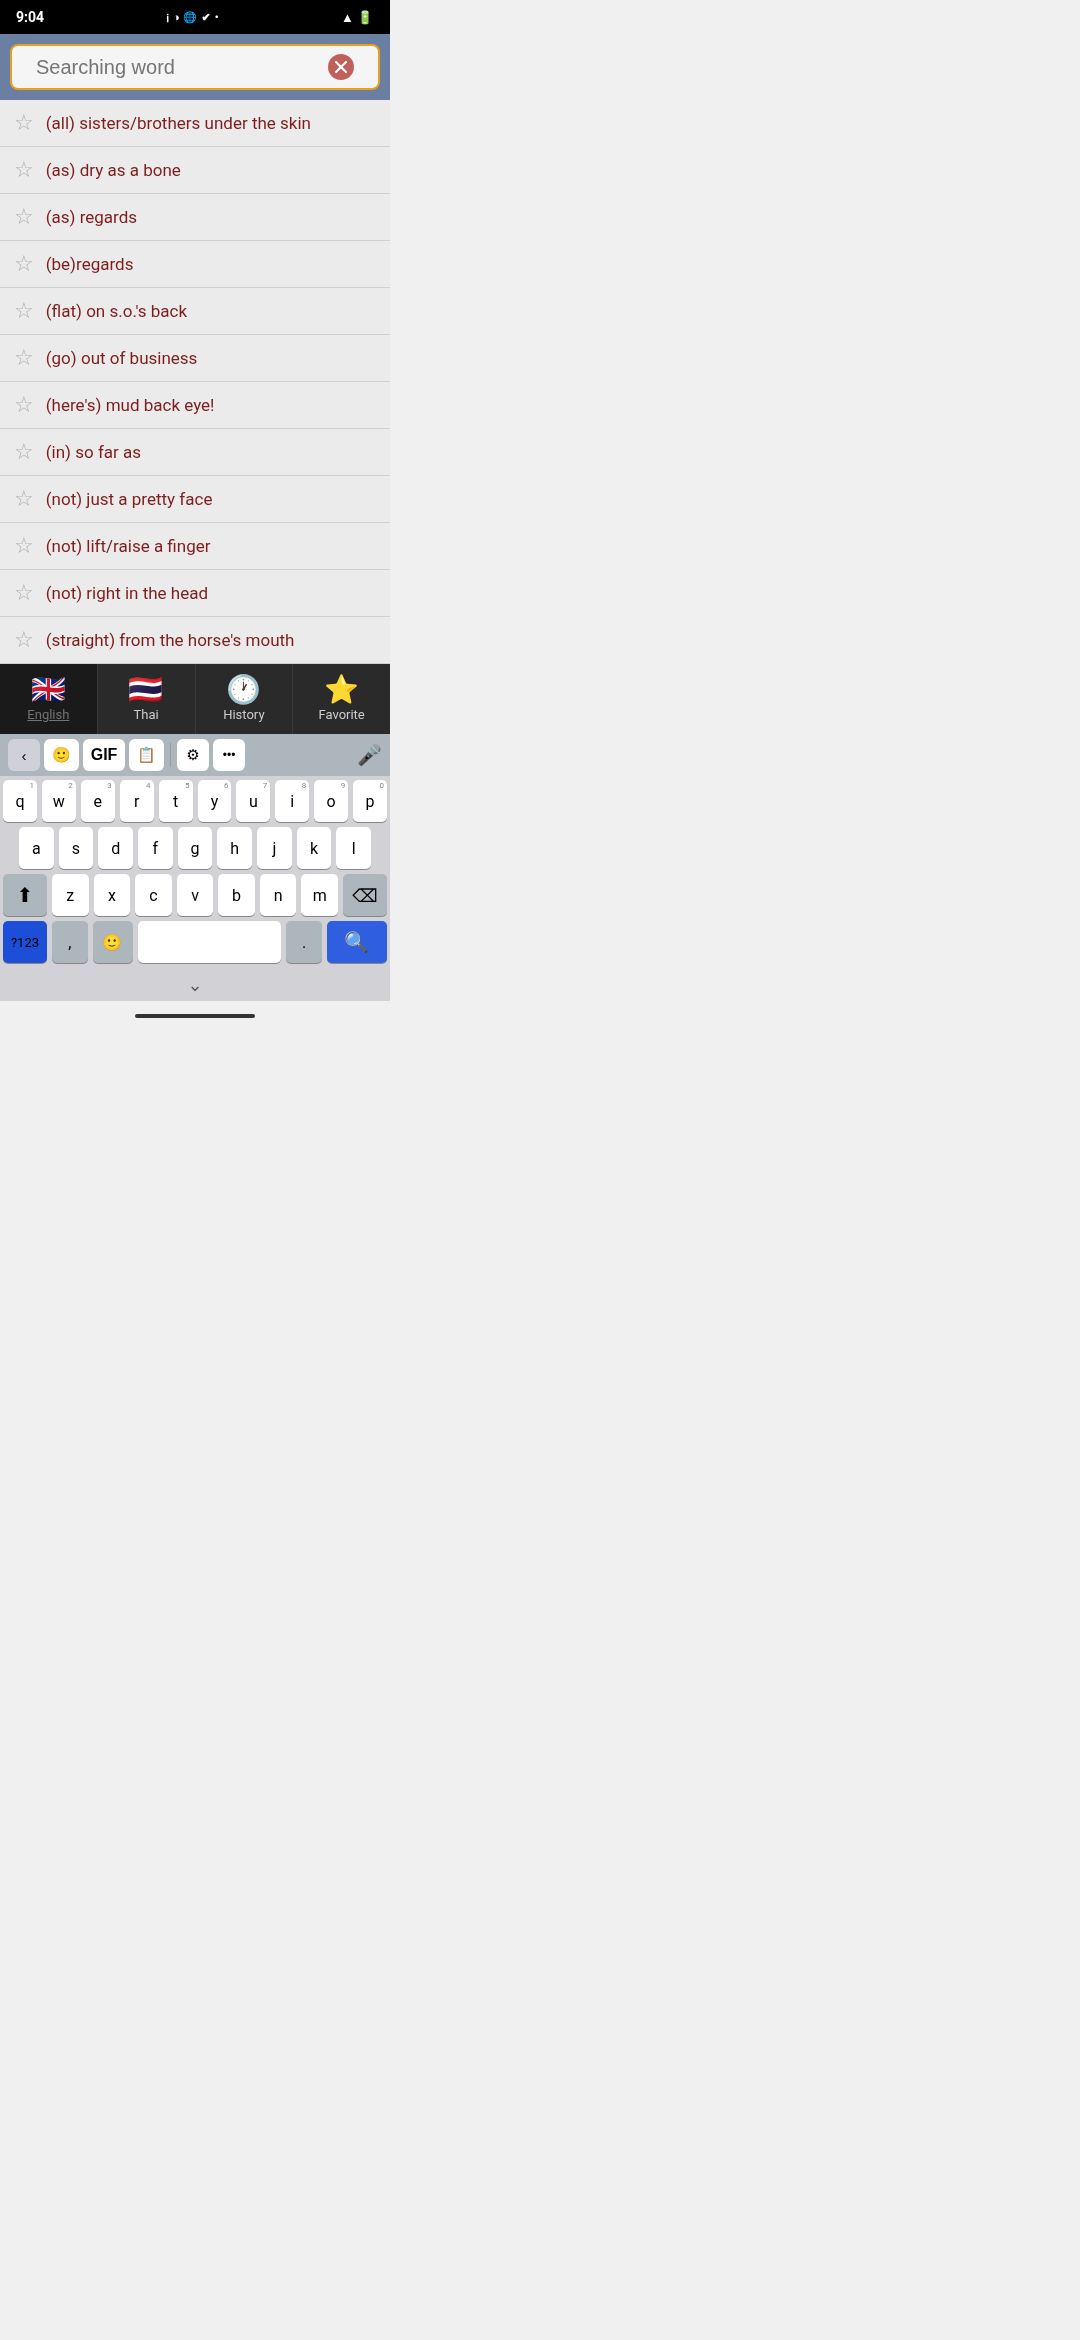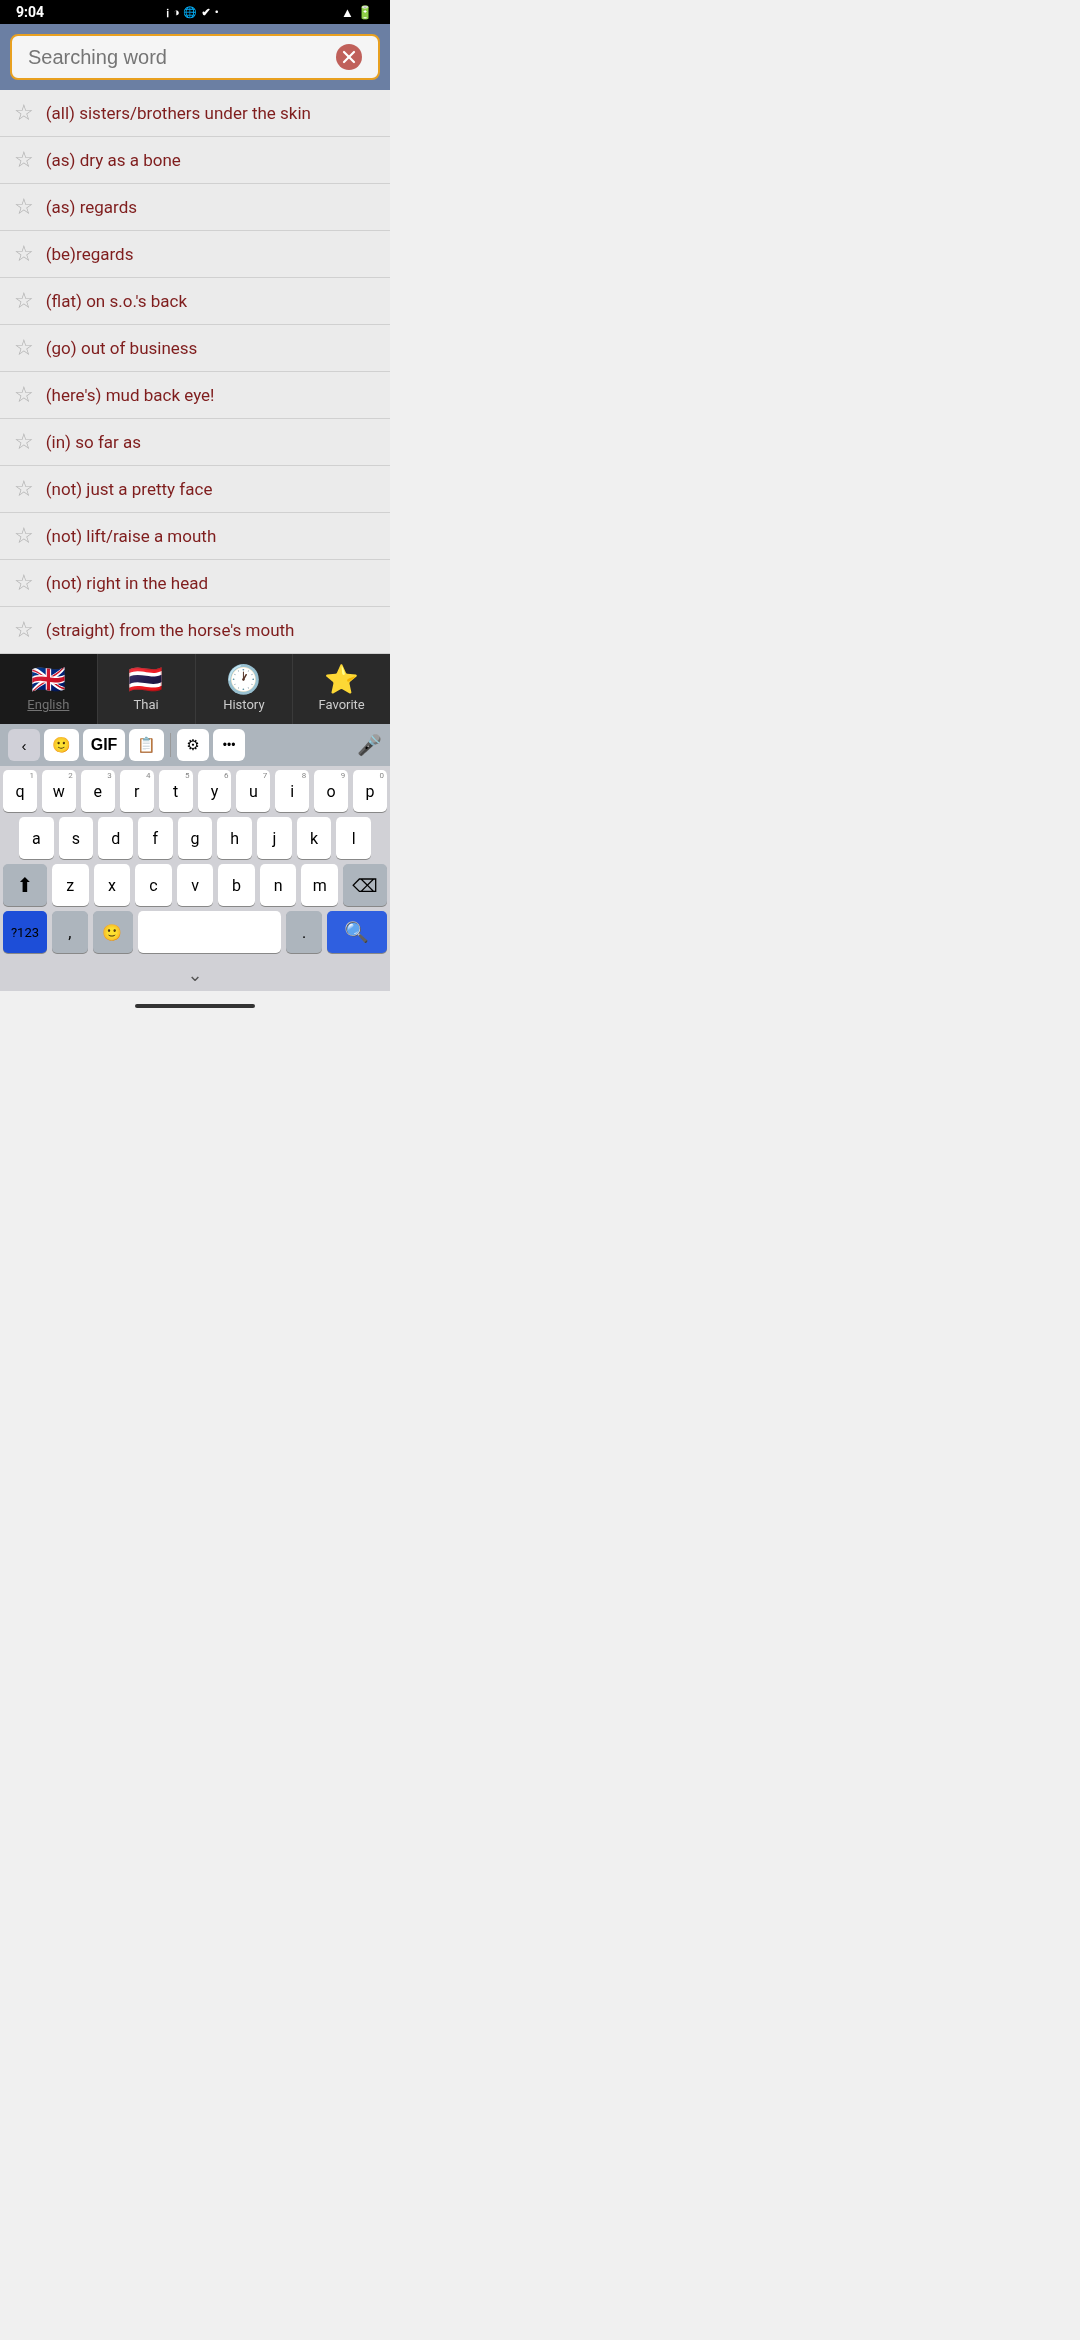--- a/index.html
+++ b/index.html
@@ -13,40 +13,40 @@
     }
 
     
     .status-bar {
       background: #000;
       color: #fff;
       display: flex;
       align-items: center;
       justify-content: space-between;
       padding: 6px 16px;
-      height: 24px;
+      height: 34px;
       font-size: 13px;
       font-weight: 600;
     }
     .status-bar-time { font-size: 14px; font-weight: 700; }
     .status-bar-icons { display: flex; align-items: center; gap: 4px; font-size: 11px; }
     .status-bar-right { display: flex; align-items: center; gap: 4px; }
 
     
     .app-header {
       background: #6b7fa3;
       padding: 10px 10px;
     }
     .search-input-wrapper {
       background: #f5f5f5;
       border: 2.5px solid #e8a020;
       border-radius: 8px;
       display: flex;
       align-items: center;
-      padding: 8px 16px;
+      padding: 8px 24px;
       gap: 8px;
     }
     .search-input {
       flex: 1;
       border: none;
       background: transparent;
       font-size: 20px;
       color: #aaa;
       outline: none;
     }
@@ -303,21 +303,21 @@
     <div class="word-item">
       <span class="star-icon">☆</span>
       <span class="word-text">(in) so far as</span>
     </div>
     <div class="word-item">
       <span class="star-icon">☆</span>
       <span class="word-text">(not) just a pretty face</span>
     </div>
     <div class="word-item">
       <span class="star-icon">☆</span>
-      <span class="word-text">(not) lift/raise a mouth</span>
+      <span class="word-text">(not) lift/raise a finger</span>
     </div>
     <div class="word-item">
       <span class="star-icon">☆</span>
       <span class="word-text">(not) right in the head</span>
     </div>
     <div class="word-item">
       <span class="star-icon">☆</span>
       <span class="word-text">(straight) from the horse's mouth</span>
     </div>
   </div>

